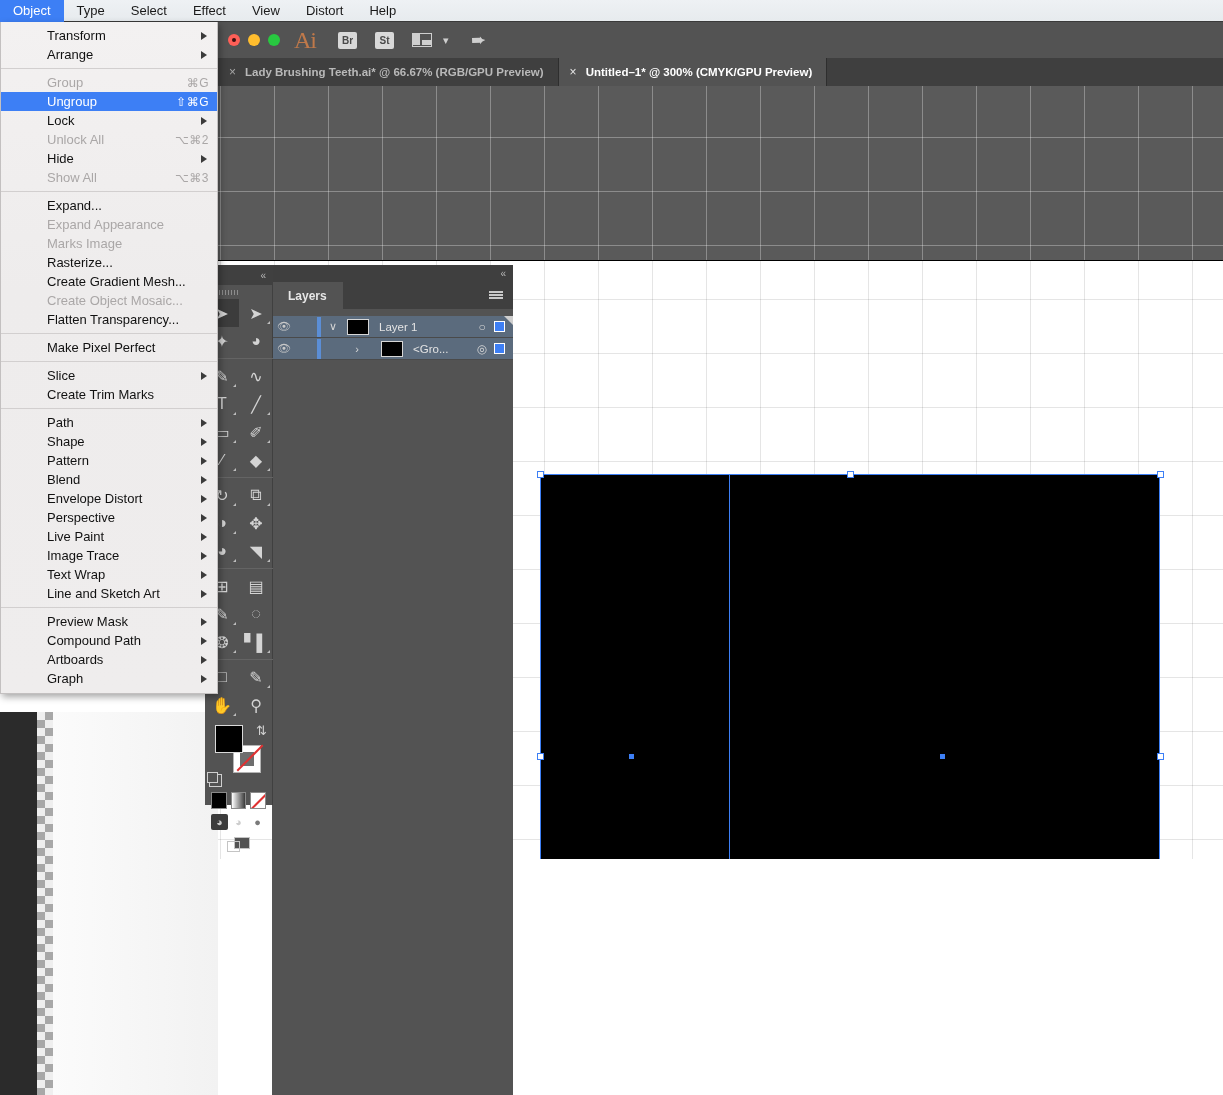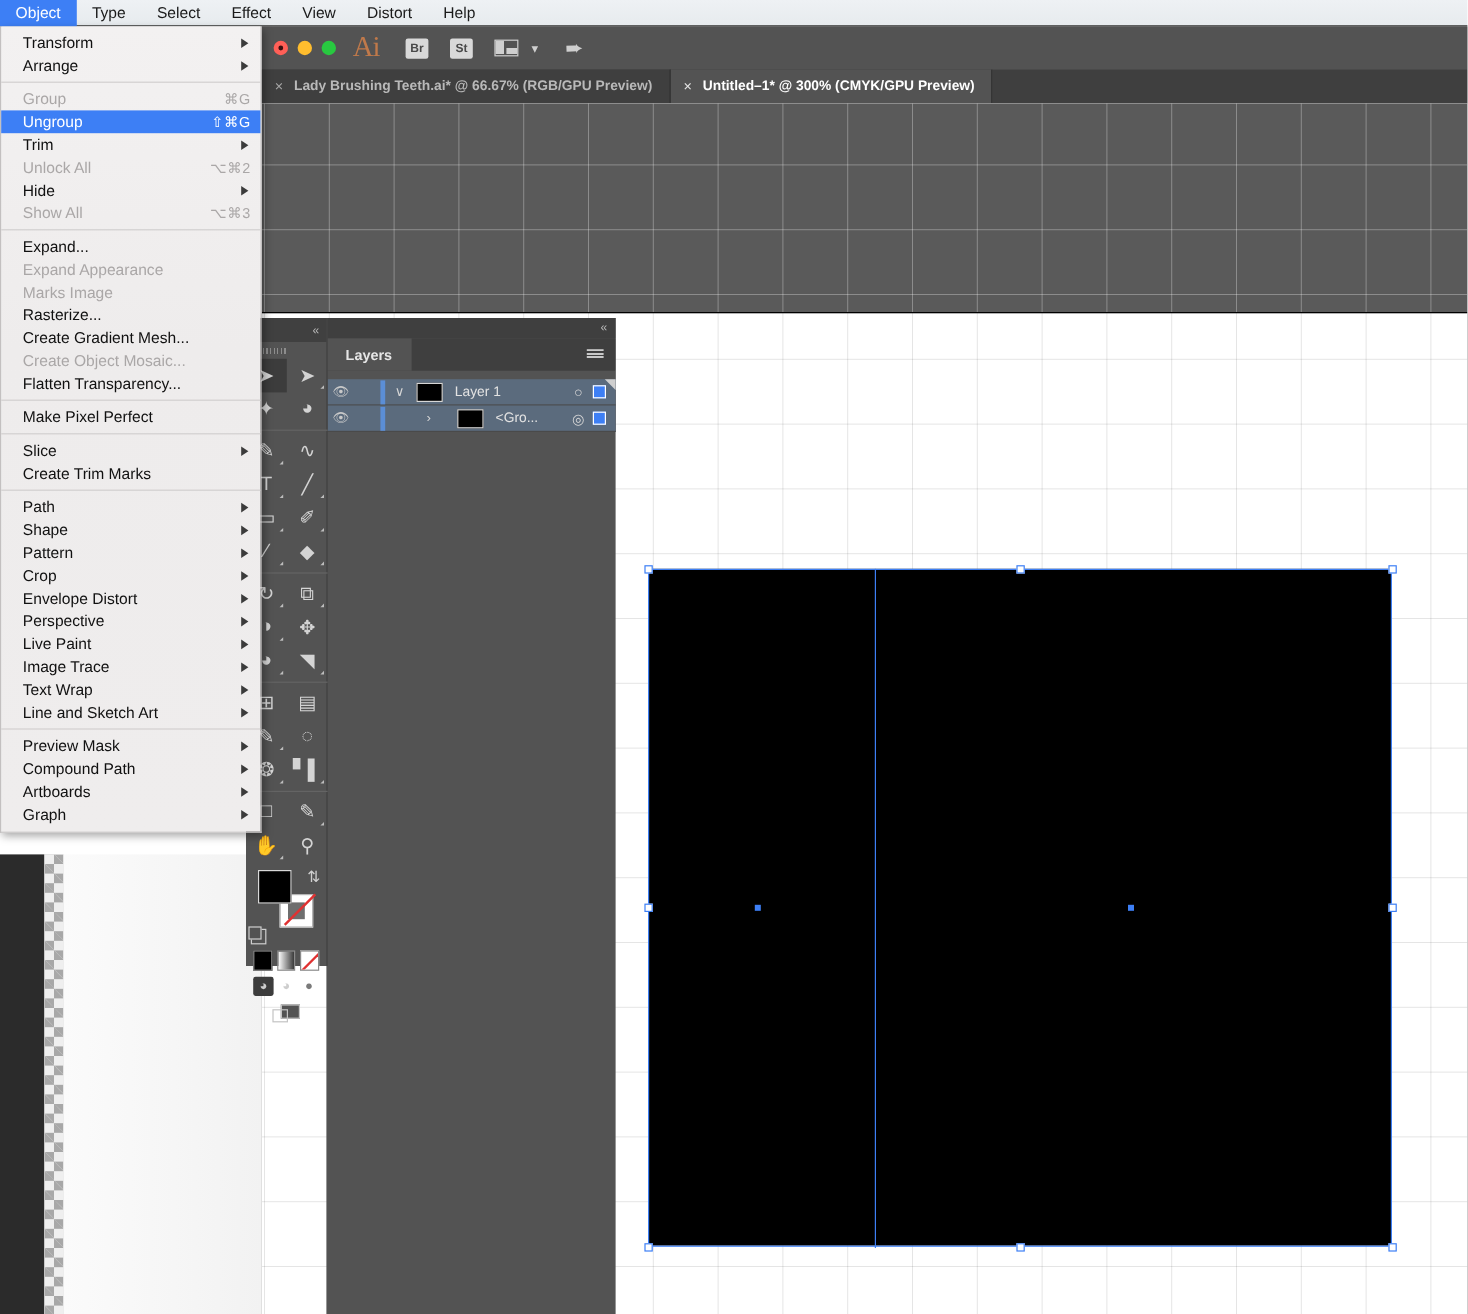--- a/index.html
+++ b/index.html
@@ -19,21 +19,21 @@
     display: flex; align-items: center;
     font-size: 13px; color: #1a1a1a;
     z-index: 60;
   }
   .mb-item { padding: 0 13px; height: 22px; line-height: 22px; white-space: nowrap; }
   .mb-item.active { background: #3d7ff5; color: #ffffff; font-weight: 400; }
 
   
   #ai-window {
     position: absolute; left: 218px; top: 22px;
-    width: 1005px; height: 1073px;
+    width: 1005px; height: 837px;
     background: #535353;
     overflow: hidden;
   }
   #ai-titlebar {
     position: relative; height: 36px; width: 100%;
     background: #535353;
     display: flex; align-items: center; padding-left: 10px;
   }
   .traffic { display: flex; gap: 8px; align-items: center; margin-right: 14px; }
   .dot { width: 12px; height: 12px; border-radius: 50%; position: relative; }
@@ -300,21 +300,21 @@
     box-shadow: 2px 3px 7px rgba(0,0,0,0.35);
     padding: 4px 0 5px 0; z-index: 80;
     font-size: 13px; color: #111111;
   }
   .mi {
     height: 19px; display: flex; align-items: center;
     padding: 0 8px 0 18px; position: relative; white-space: nowrap;
   }
   .mi.disabled { color: #aaa7a7; }
   .mi.hl { background: #3d7ff5; color: #ffffff; }
-  .mi .label { flex: 1; }
+  .mi .label { flex: 1; margin-left: 28px; }
   .mi .shortcut { font-size: 12px; letter-spacing: 0.5px; }
   .mi .arrow {
     width: 0; height: 0;
     border-top: 4.5px solid transparent; border-bottom: 4.5px solid transparent;
     border-left: 6px solid #3b3b3b; margin-right: 2px;
   }
   .menu-sep { height: 1px; background: #d2cfcf; margin: 4px 0; }
 </style>
 </head>
 <body>
@@ -515,21 +515,21 @@
       <div class="menu-sep"></div>
       <div class="mi disabled">
         <span class="label">Group</span>
         <span class="shortcut">⌘G</span>
       </div>
       <div class="mi hl">
         <span class="label">Ungroup</span>
         <span class="shortcut">⇧⌘G</span>
       </div>
       <div class="mi">
-        <span class="label">Trim</span>
+        <span class="label">Lock</span>
         <span class="arrow"></span>
       </div>
       <div class="mi disabled">
         <span class="label">Unlock All</span>
         <span class="shortcut">⌥⌘2</span>
       </div>
       <div class="mi">
         <span class="label">Hide</span>
         <span class="arrow"></span>
       </div>
@@ -578,21 +578,21 @@
       </div>
       <div class="mi">
         <span class="label">Shape</span>
         <span class="arrow"></span>
       </div>
       <div class="mi">
         <span class="label">Pattern</span>
         <span class="arrow"></span>
       </div>
       <div class="mi">
-        <span class="label">Crop</span>
+        <span class="label">Blend</span>
         <span class="arrow"></span>
       </div>
       <div class="mi">
         <span class="label">Envelope Distort</span>
         <span class="arrow"></span>
       </div>
       <div class="mi">
         <span class="label">Perspective</span>
         <span class="arrow"></span>
       </div>

